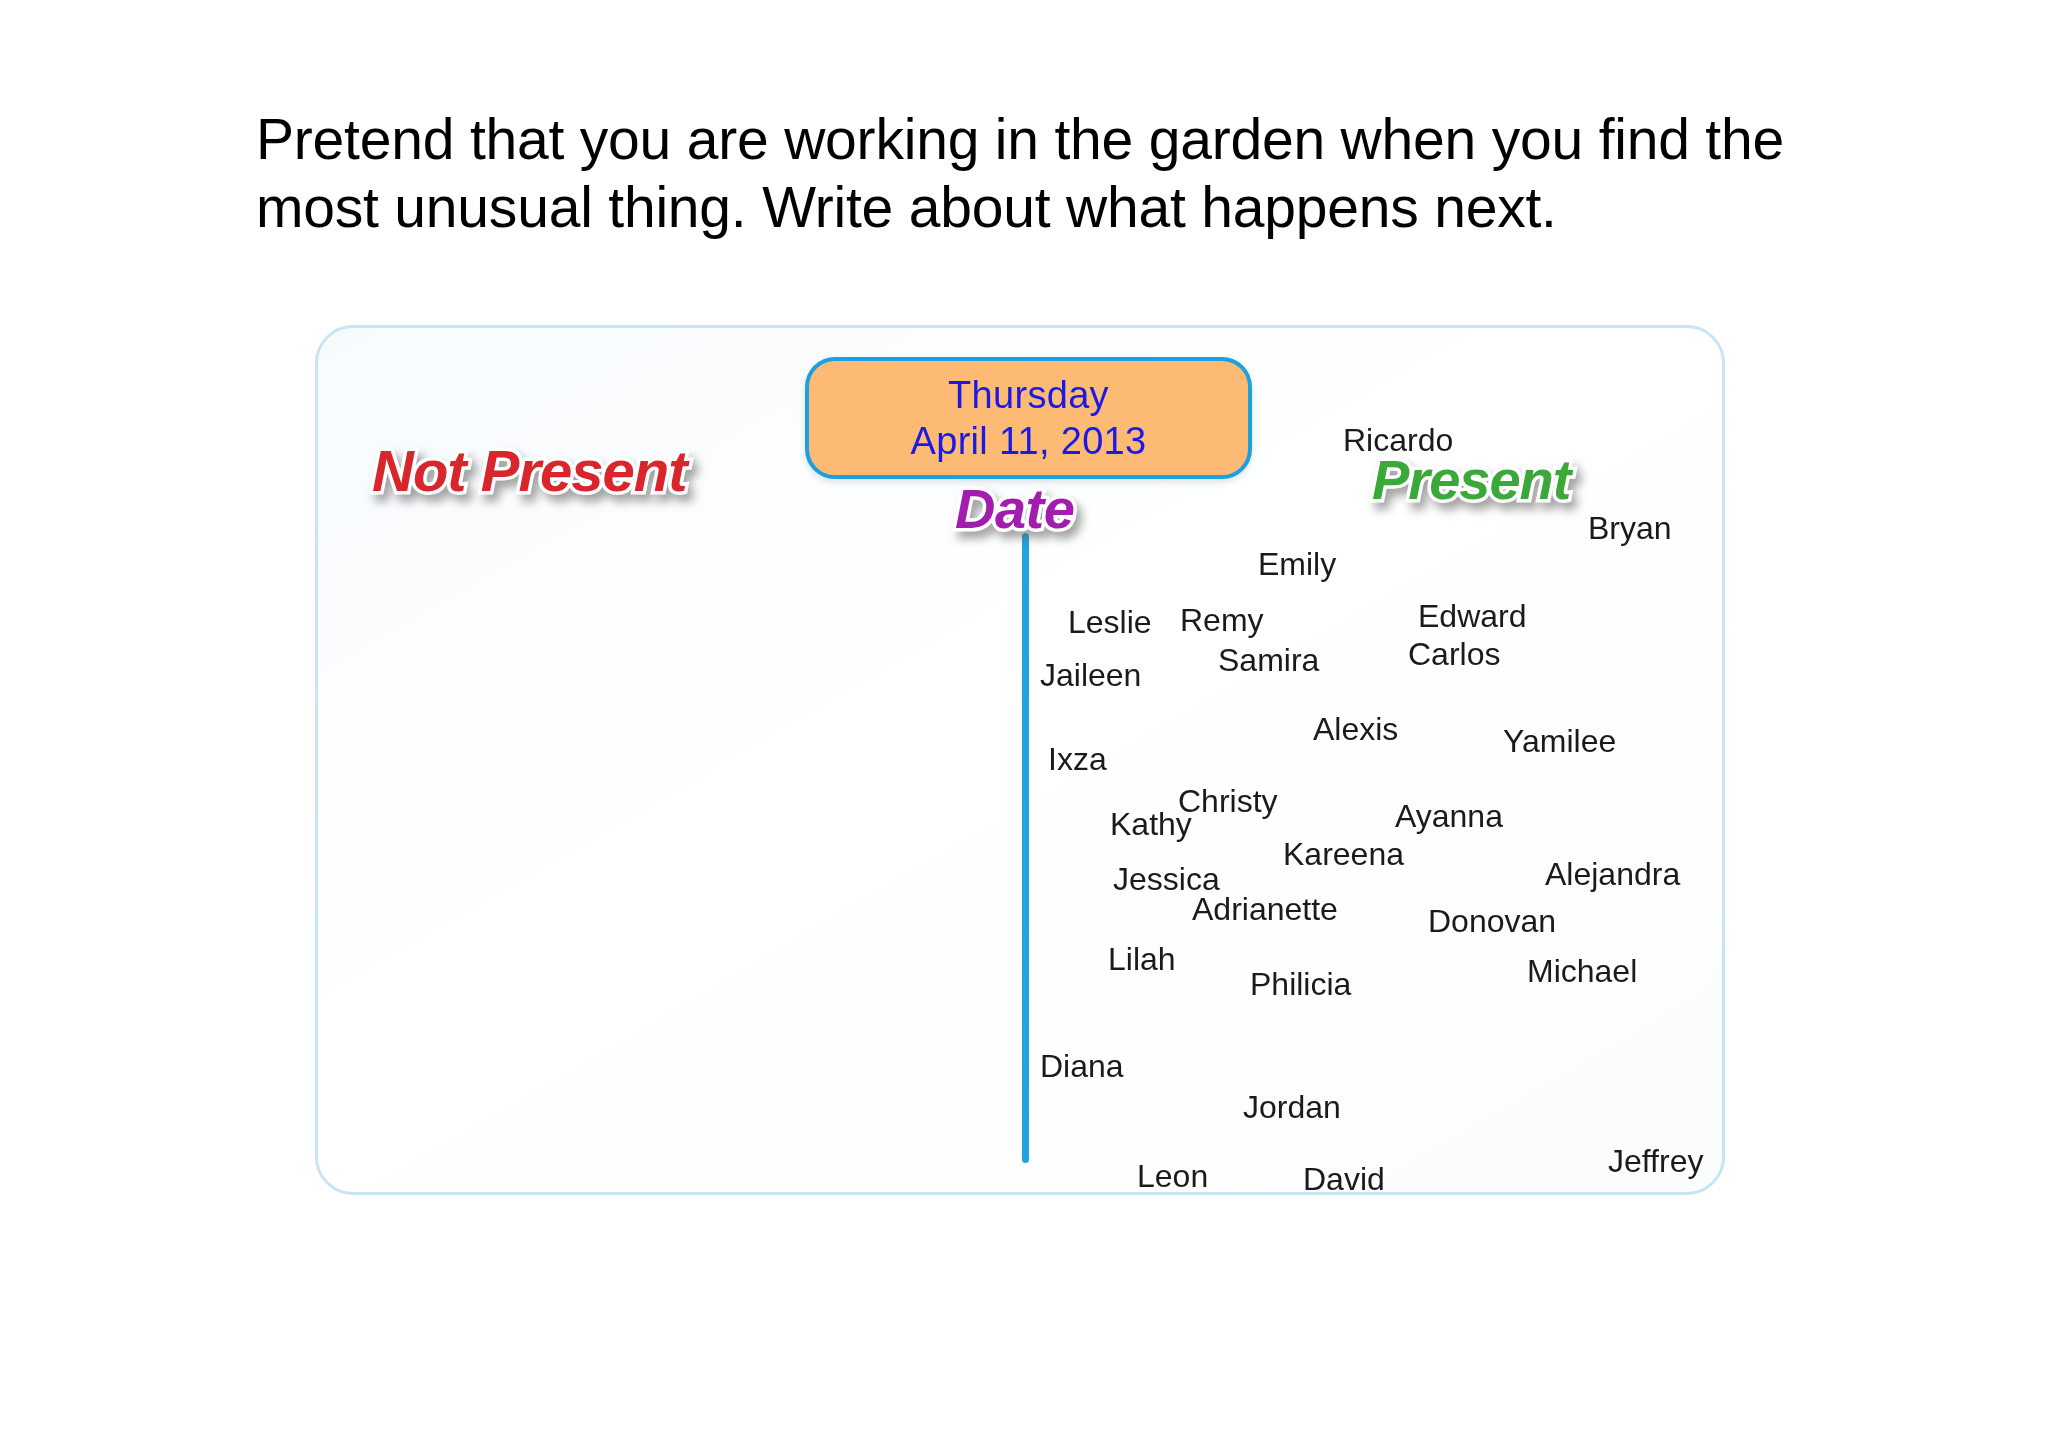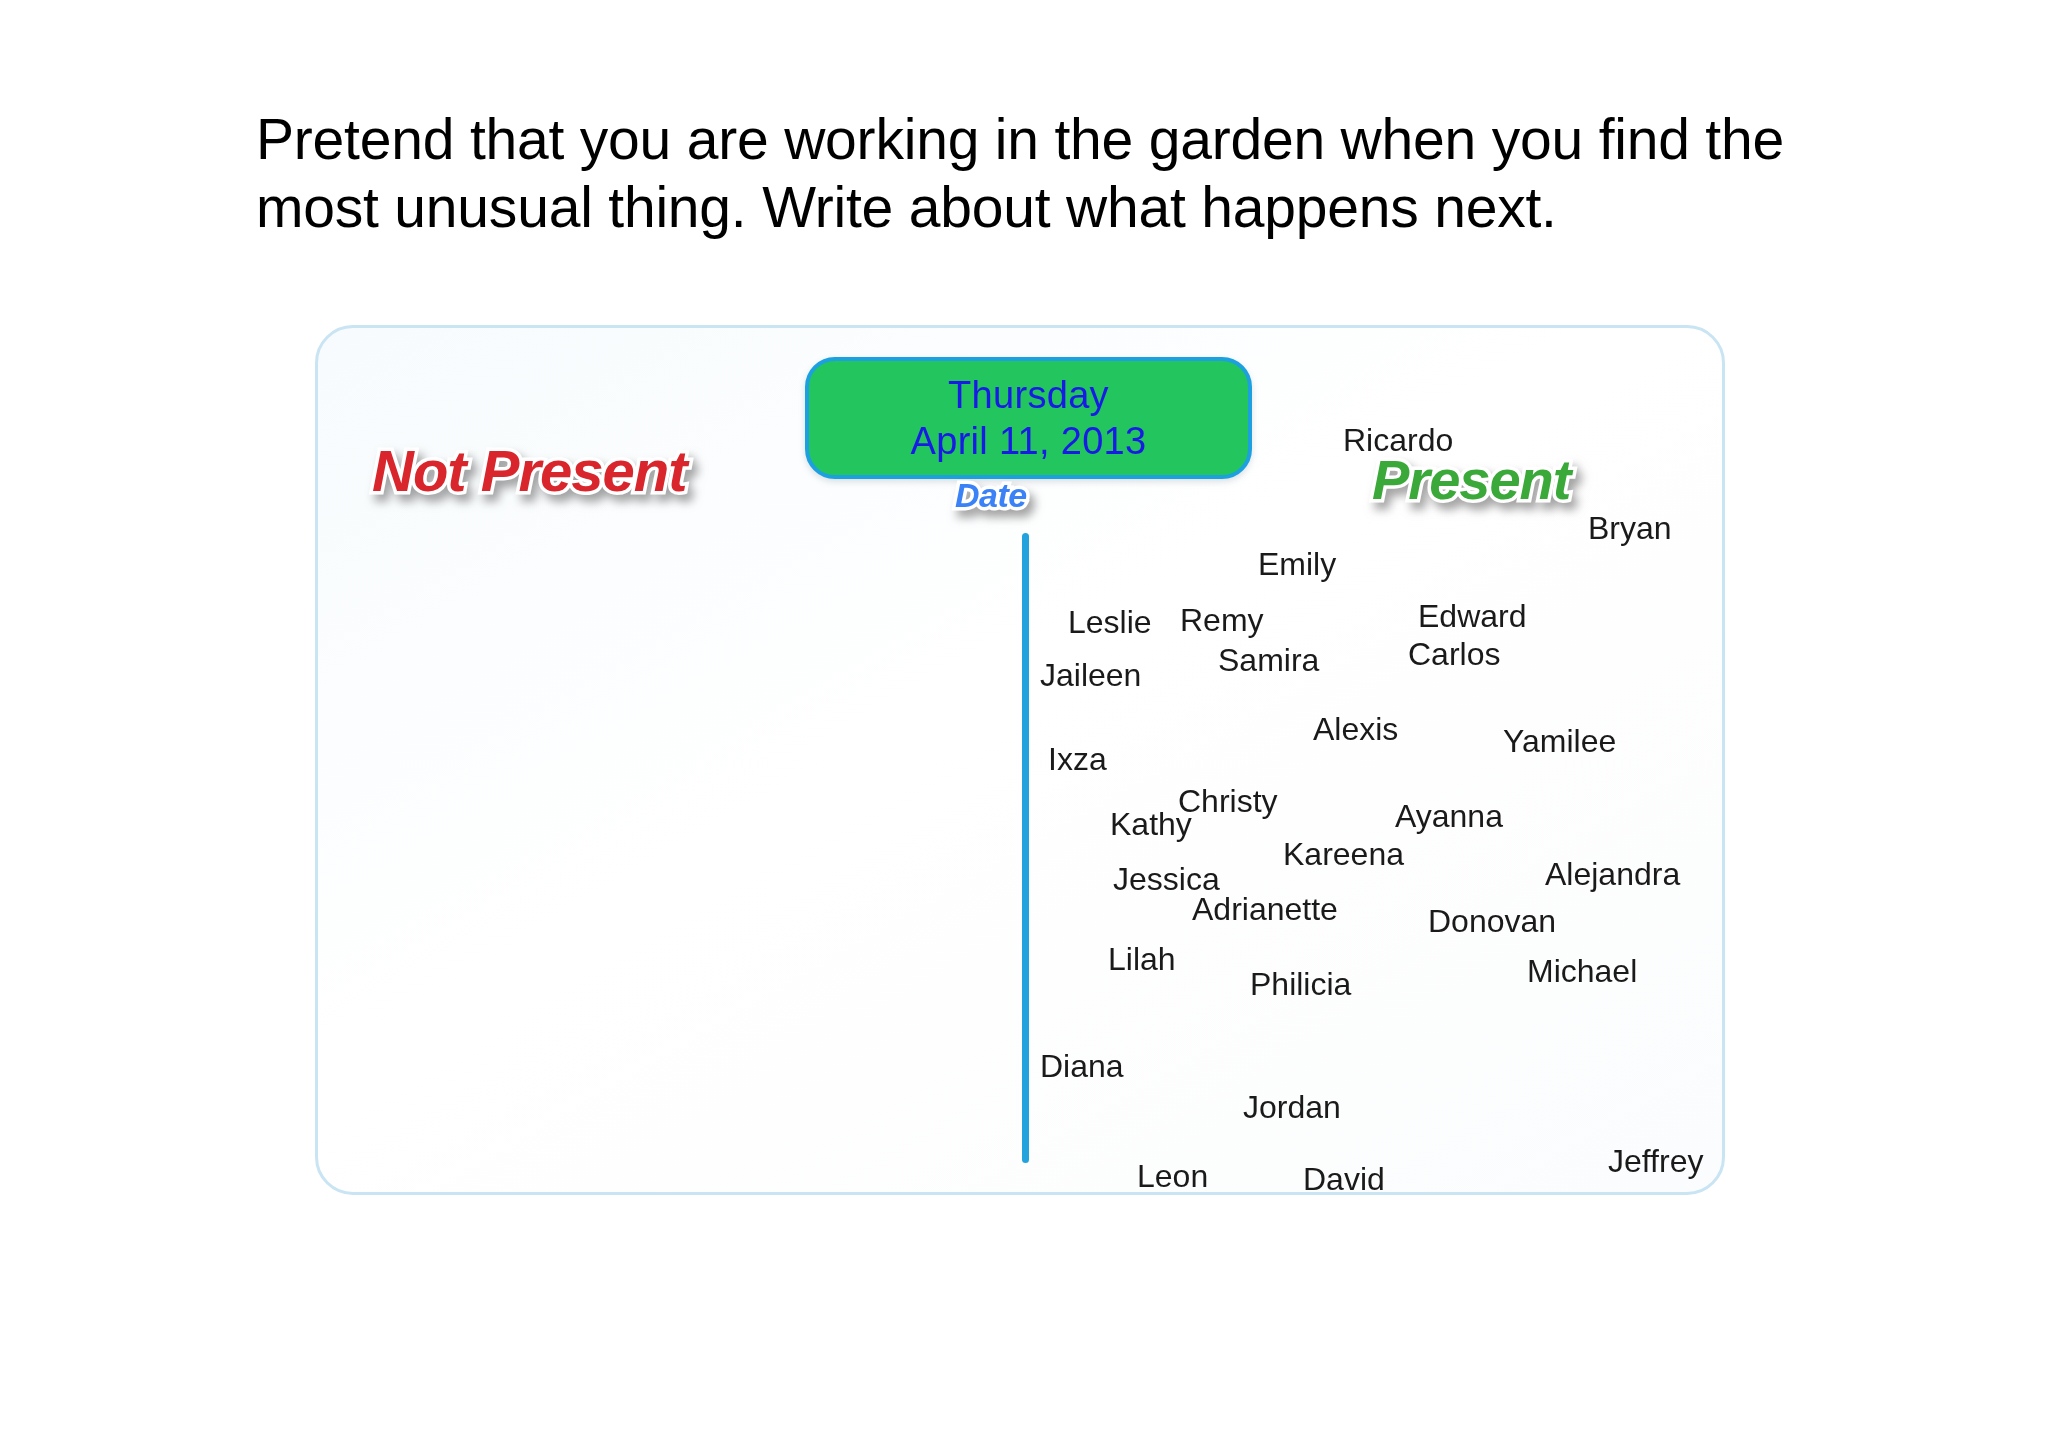--- a/index.html
+++ b/index.html
@@ -57,21 +57,21 @@
   
   #date-box {
     position: absolute;
     left: 805px;
     top: 357px;
     width: 447px;
     height: 122px;
     box-sizing: border-box;
     border: 4px solid #1ca0e0;
     border-radius: 30px;
-    background: #22c55e;
+    background: #fdba74;
     display: flex;
     flex-direction: column;
     align-items: center;
     justify-content: center;
     box-shadow: 0 3px 6px rgba(120,140,150,0.25);
   }
   .date-line {
     font-family: "Liberation Sans", sans-serif;
     font-size: 38px;
     line-height: 46px;
@@ -102,23 +102,23 @@
   #label-present {
     left: 1372px;
     top: 447px;
     font-size: 56px;
     letter-spacing: -1px;
     color: #3aa93a;
   }
   #label-date {
     left: 955px;
     top: 476px;
-    font-size: 34px;
+    font-size: 56px;
     letter-spacing: -0.5px;
-    color: #3b82f6;
+    color: #a21caf;
   }
 
   
   .student-name {
     position: absolute;
     font-family: "Liberation Sans", sans-serif;
     font-weight: 400;
     font-size: 32px;
     line-height: 1;
     color: #1a1a1a;

